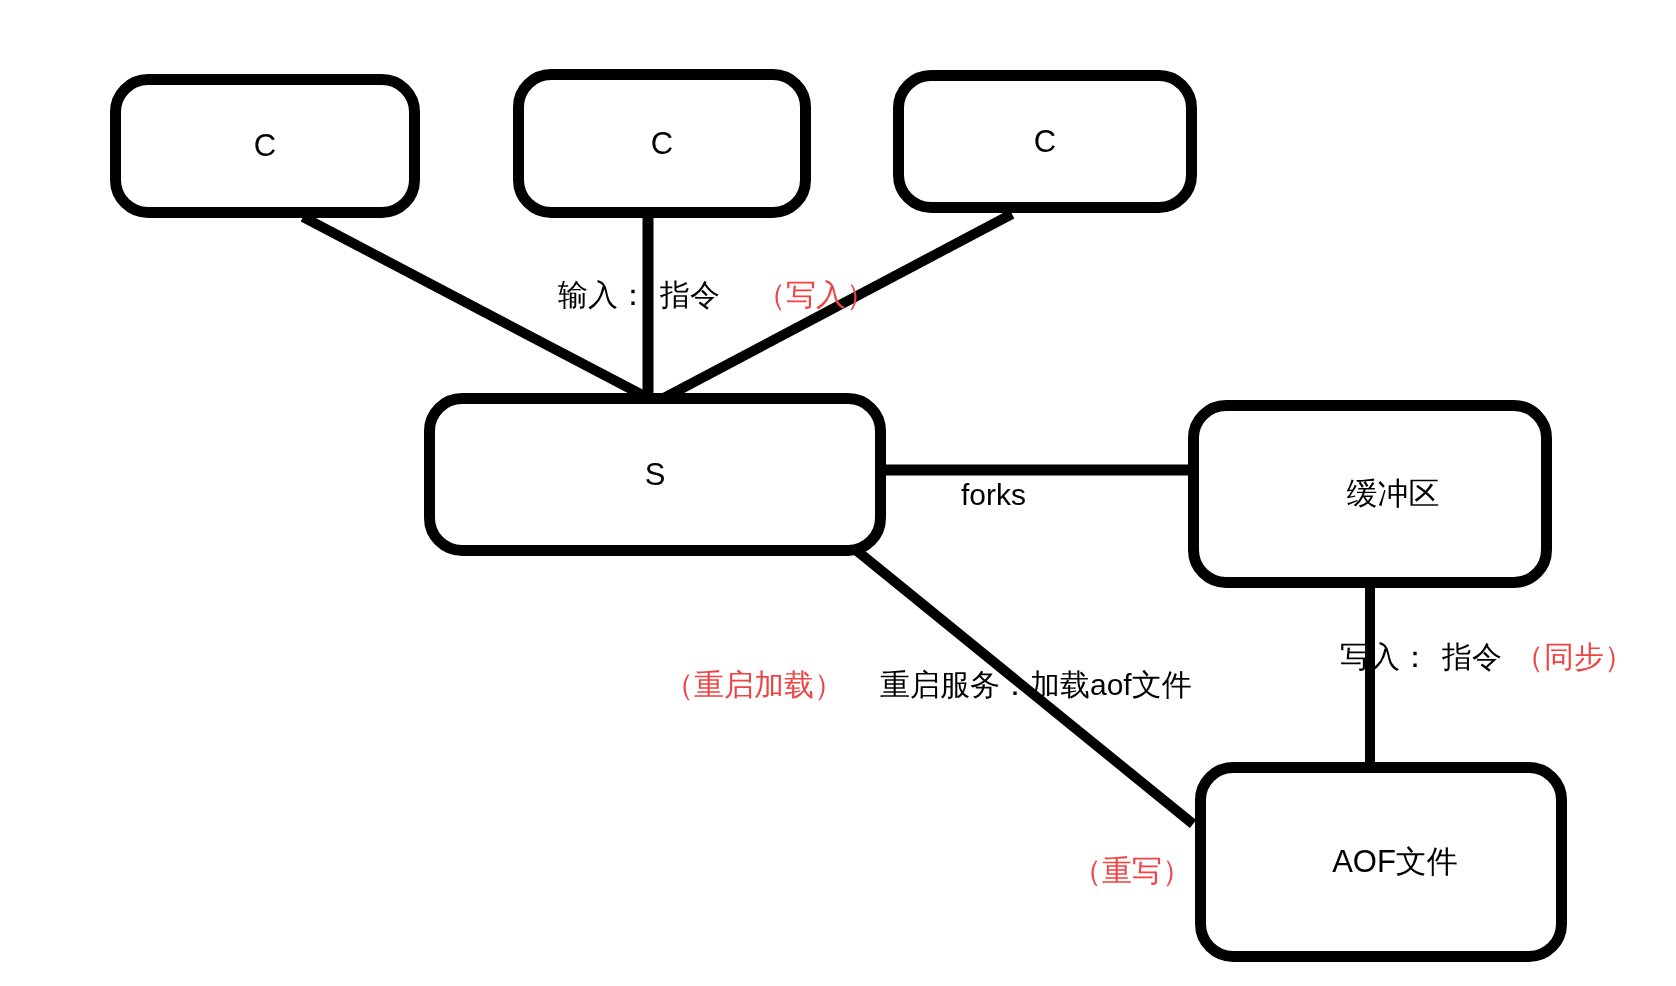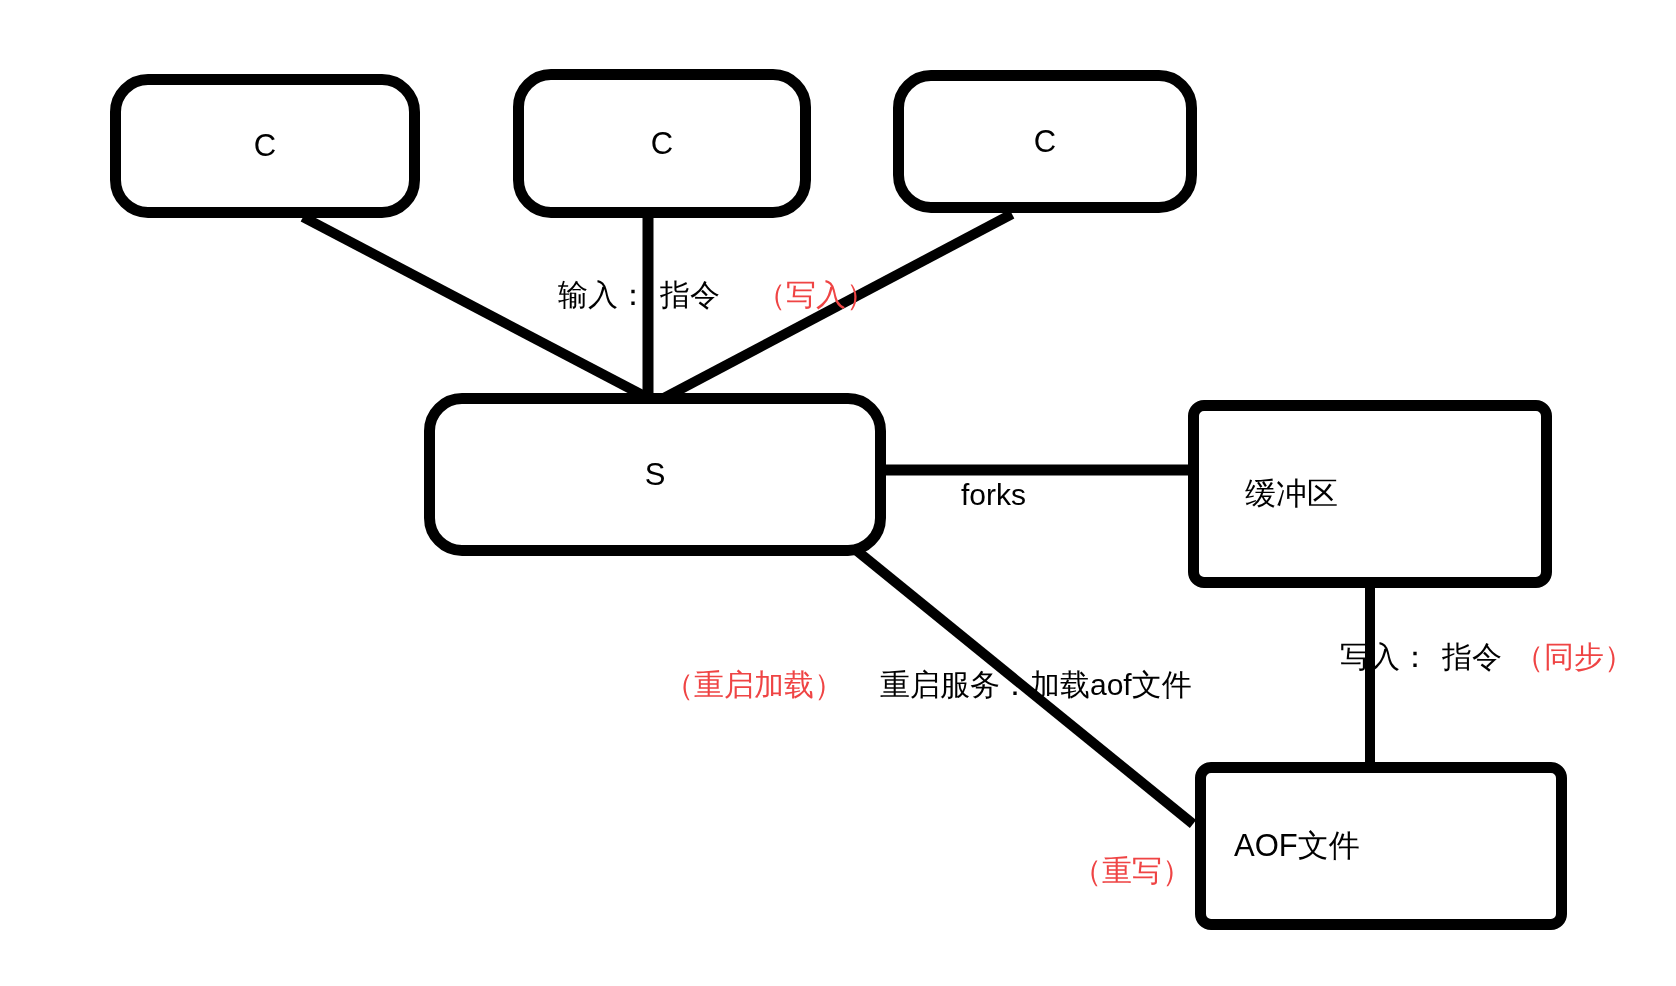--- a/index.html
+++ b/index.html
@@ -28,22 +28,21 @@
     background: #ffffff;
     border: 11px solid #000000;
     border-radius: 38px;
     display: flex;
     align-items: center;
     justify-content: center;
     font-size: 31px;
     color: #000000;
   }
   .node.left-align {
-    justify-content: flex-start;
-    border-radius: 16px;
+    justify-content: center;
   }
   .lbl {
     position: absolute;
     font-size: 30px;
     white-space: nowrap;
     color: #000000;
     display: flex;
     align-items: baseline;
   }
   .red { color: #ef4444; }
@@ -77,21 +76,21 @@
   </div>
 
   <div class="node" style="left:424px; top:393px; width:462px; height:163px;">
     <span>S</span>
   </div>
 
   <div class="node left-align" style="left:1188px; top:400px; width:364px; height:188px; padding-left:46px;">
     <span>缓冲区</span>
   </div>
 
-  <div class="node left-align" style="left:1195px; top:762px; width:372px; height:168px; padding-left:28px;">
+  <div class="node left-align" style="left:1195px; top:762px; width:372px; height:200px; padding-left:28px;">
     <span>AOF文件</span>
   </div>
 
   <div class="lbl" style="left:558px; top:275px;">
     <span>输入：</span>
     <span class="gap-sm"></span>
     <span>指令</span>
     <span class="gap-lg"></span>
     <span class="red">（写入）</span>
   </div>

